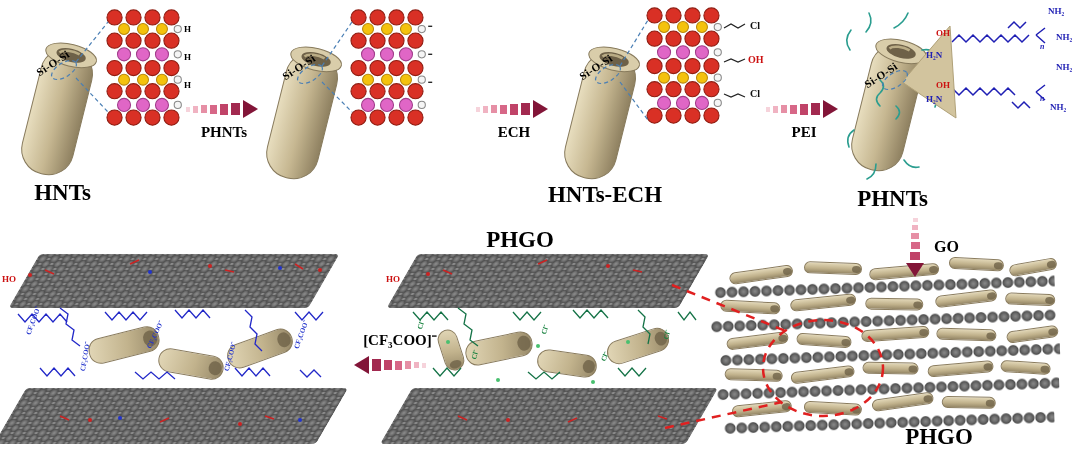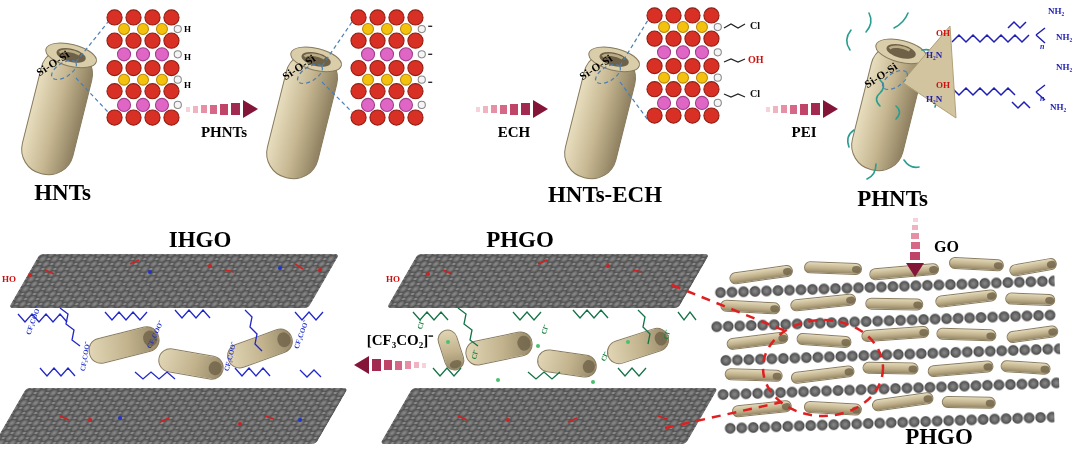--- a/index.html
+++ b/index.html
@@ -228,21 +228,20 @@
   <span class="micro" style="left:936px;top:80px;font-size:9px;color:#cc1111">OH</span>
   <span class="micro" style="left:1048px;top:6px;font-size:9px;color:#1f1fb4">NH₂</span>
   <span class="micro" style="left:1056px;top:32px;font-size:9px;color:#1f1fb4">NH₂</span>
   <span class="micro" style="left:1040px;top:42px;font-size:8px;font-style:italic;color:#1f1fb4">n</span>
   <span class="micro" style="left:926px;top:50px;font-size:9px;color:#1f1fb4">H₂N</span>
   <span class="micro" style="left:926px;top:94px;font-size:9px;color:#1f1fb4">H₂N</span>
   <span class="micro" style="left:1056px;top:62px;font-size:9px;color:#1f1fb4">NH₂</span>
   <span class="micro" style="left:1040px;top:94px;font-size:8px;font-style:italic;color:#1f1fb4">n</span>
   <span class="micro" style="left:1050px;top:102px;font-size:9px;color:#1f1fb4">NH₂</span>
 
-  <span class="lbl lbl-main" style="left:150px;top:227px;width:100px">IHGO</span>
   <div class="sheet" style="left:24px;top:254px;width:300px;height:54px"></div>
   <div class="sheet" style="left:10px;top:388px;width:322px;height:56px"></div>
   <span class="micro" style="left:2px;top:274px;font-size:9px;color:#cc1111">HO</span>
   <div class="btube" style="left:88px;top:332px;width:72px;height:26px;transform:rotate(-14deg)"></div>
   <div class="btube" style="left:158px;top:352px;width:66px;height:24px;transform:rotate(10deg)"></div>
   <div class="btube" style="left:226px;top:336px;width:68px;height:25px;transform:rotate(-20deg)"></div>
   <svg class="layer" style="left:0;top:250px;z-index:3" width="355" height="199">
     <g fill="none" stroke="#2228c8" stroke-width="1.3">
       <path d="M18 64 l7 8 7 -8 7 8 7 -8 7 8 7 -8 7 8"></path>
       <path d="M60 58 l8 6 -2 10 8 6 -2 10 8 6"></path>
@@ -277,21 +276,21 @@
         <circle cx="120" cy="168" r="2"></circle>
         <circle cx="300" cy="170" r="2"></circle>
       </g>
   </svg>
   <span class="micro" style="left:18px;top:316px;font-size:7px;color:#2233cc;transform:rotate(-70deg)">CF₃COO⁻</span>
   <span class="micro" style="left:70px;top:352px;font-size:7px;color:#2233cc;transform:rotate(-80deg)">CF₃COO⁻</span>
   <span class="micro" style="left:140px;top:330px;font-size:7px;color:#2233cc;transform:rotate(-65deg)">CF₃COO⁻</span>
   <span class="micro" style="left:215px;top:352px;font-size:7px;color:#2233cc;transform:rotate(-75deg)">CF₃COO⁻</span>
   <span class="micro" style="left:286px;top:330px;font-size:7px;color:#2233cc;transform:rotate(-70deg)">CF₃COO⁻</span>
 
-  <span class="lbl" style="left:350px;top:329px;width:100px;font-size:15px">[CF₃CO₂]⁻</span>
+  <span class="lbl" style="left:350px;top:329px;width:100px;font-size:15px">[CF₃COO]⁻</span>
   <div class="arrow-h" style="left:354px;top:356px">
     <i class="head-l"></i>
       <i class="c6" style="width:9px;height:12px"></i>
       <i class="c5" style="width:8px;height:10px"></i>
       <i class="c4" style="width:7px;height:9px"></i>
       <i class="c3" style="width:6px;height:8px"></i>
       <i class="c2" style="width:5px;height:6px"></i>
       <i class="c1" style="width:4px;height:5px"></i>
   </div>
 

